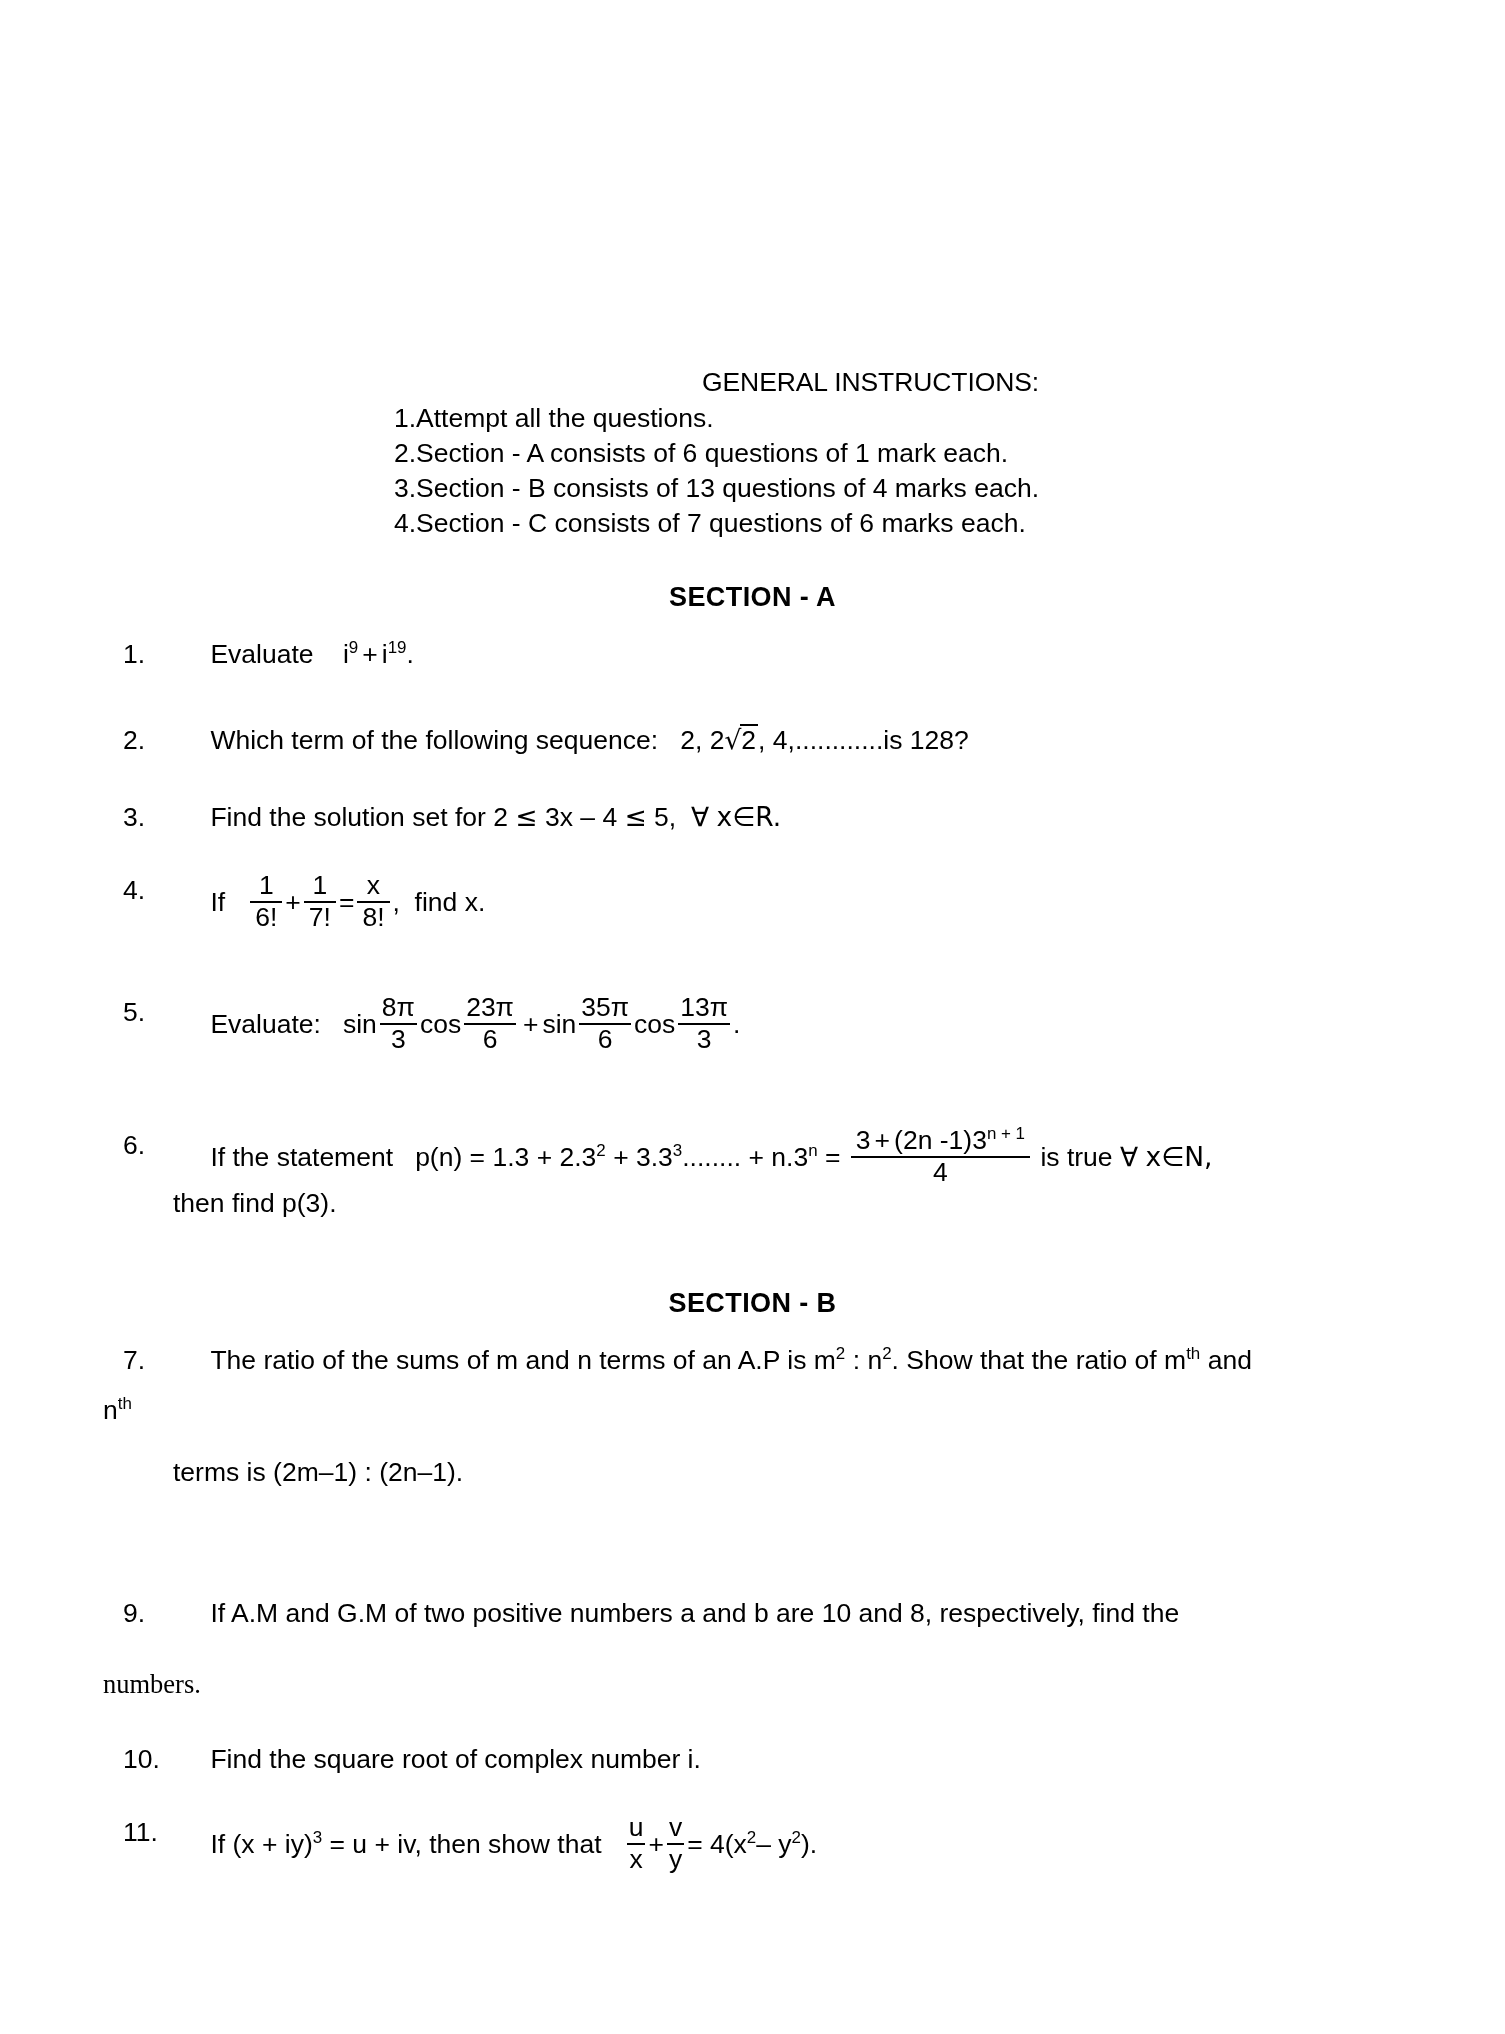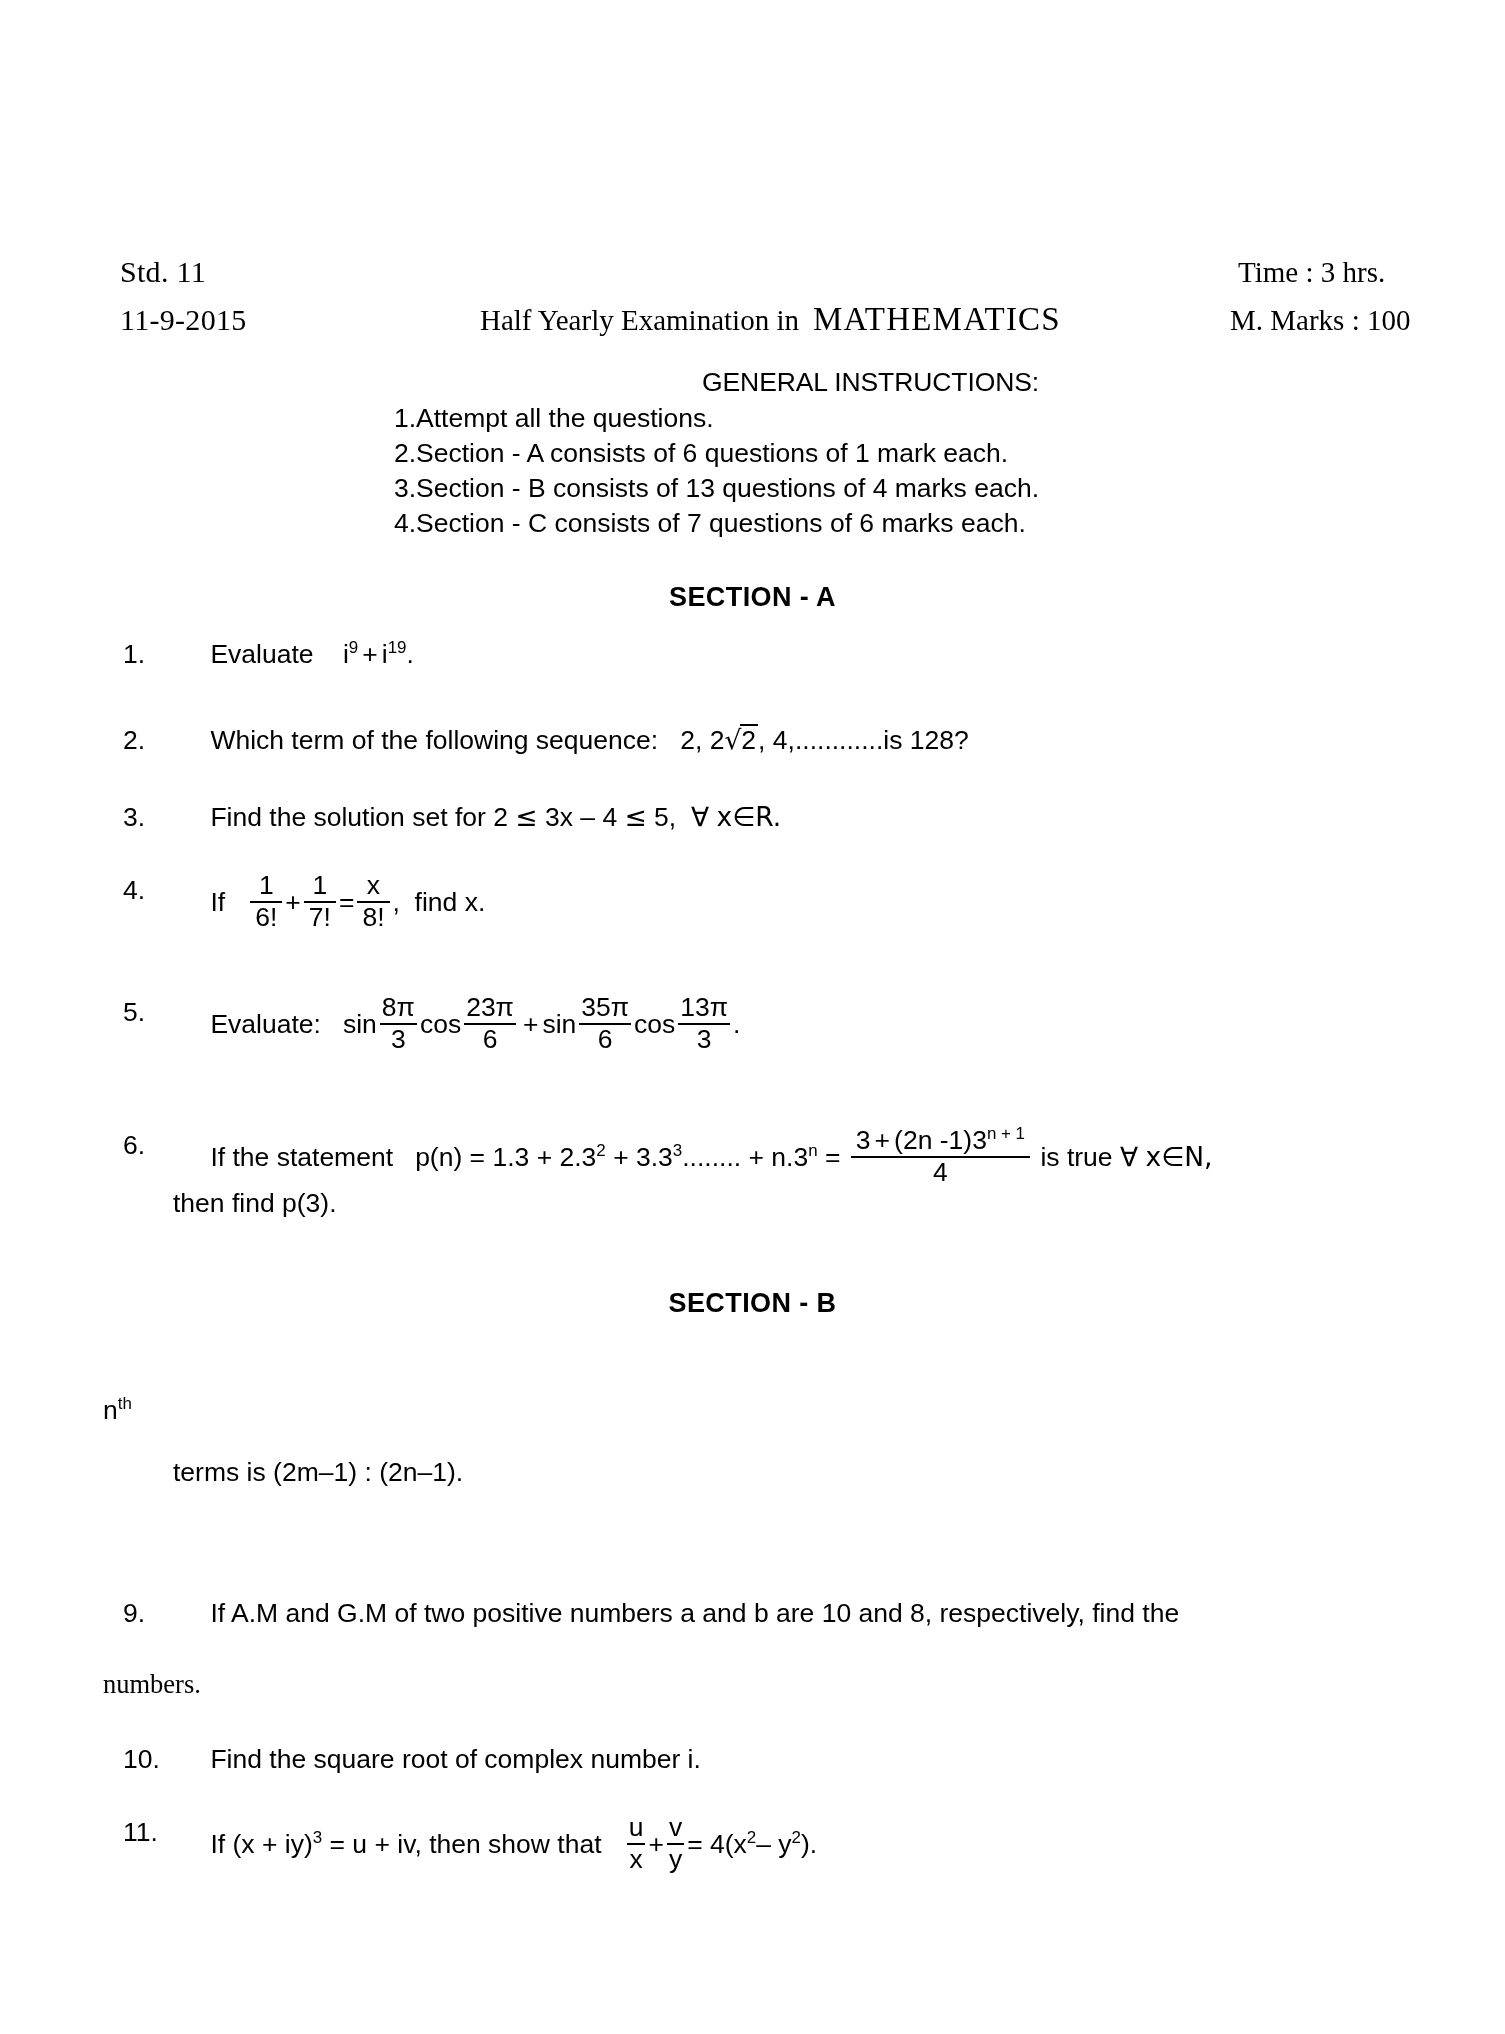--- a/index.html
+++ b/index.html
@@ -156,34 +156,20 @@
   #q9  { top: 1596px; }
   #q9b { top: 1667px; left: 103px; font-family: Liberation Serif, serif; }
   #q10 { top: 1742px; }
   #q11 { top: 1815px; }
 </style>
 </head>
 <body>
 
 <div class="page">
 
-  <div class="hdr">
-    <div class="hdr-row hdr-row1">
-      <div class="hdr-left">Std. 11</div>
-      <div class="hdr-center"></div>
-      <div class="hdr-right">Time : 3 hrs.</div>
-    </div>
-    <div class="hdr-row hdr-row2">
-      <div class="hdr-left">11-9-2015</div>
-      <div class="hdr-center">
-        <span>Half Yearly Examination in</span><span class="subject">MATHEMATICS</span>
-      </div>
-      <div class="hdr-right">M. Marks : 100</div>
-    </div>
-  </div>
 
   <div class="gi">
     <div class="gi-title">GENERAL INSTRUCTIONS:</div>
     <div class="gi-item">
       <span class="gi-num">1.</span>
       <span class="gi-text">Attempt all the questions.</span>
     </div>
     <div class="gi-item">
       <span class="gi-num">2.</span>
       <span class="gi-text">Section - A consists of 6 questions of 1 mark each.</span>
@@ -257,20 +243,28 @@
       <span class="frac"><span class="num"><span>3</span><span class="op">+</span><span>(2n -1)3</span><sup>n + 1</sup></span><span class="den">4</span></span>
       <span>is true</span>
       <span class="mathsym">∀</span>
       <span class="mathsym">x∈N,</span>
     </span>
   </div>
   <div class="q" id="q6b">then find p(3).</div>
 
   <div class="section-head" id="sec-b">SECTION - B</div>
 
+  <div class="q" id="q7">
+    <span class="q-num">7.</span>
+    <span class="q-body">
+      <span>The ratio of the sums of m and n terms of an A.P is m</span><sup>2</sup>
+      <span>: n</span><sup>2</sup><span>. Show that the ratio of m</span><sup>th</sup>
+      <span>and</span>
+    </span>
+  </div>
   <div class="q" id="q7b">
     <span>n</span><sup>th</sup>
   </div>
   <div class="q" id="q7c">terms  is  (2m–1) : (2n–1).</div>
 
 
   <div class="q" id="q9">
     <span class="q-num">9.</span>
     <span class="q-body">If A.M and G.M of two positive numbers a and b are 10 and 8, respectively, find the</span>
   </div>

